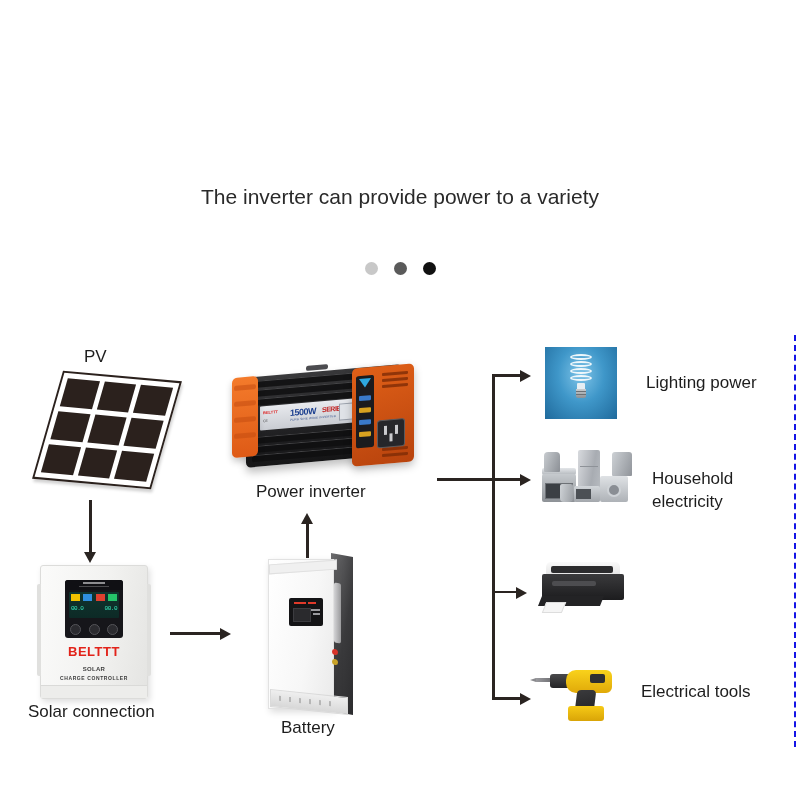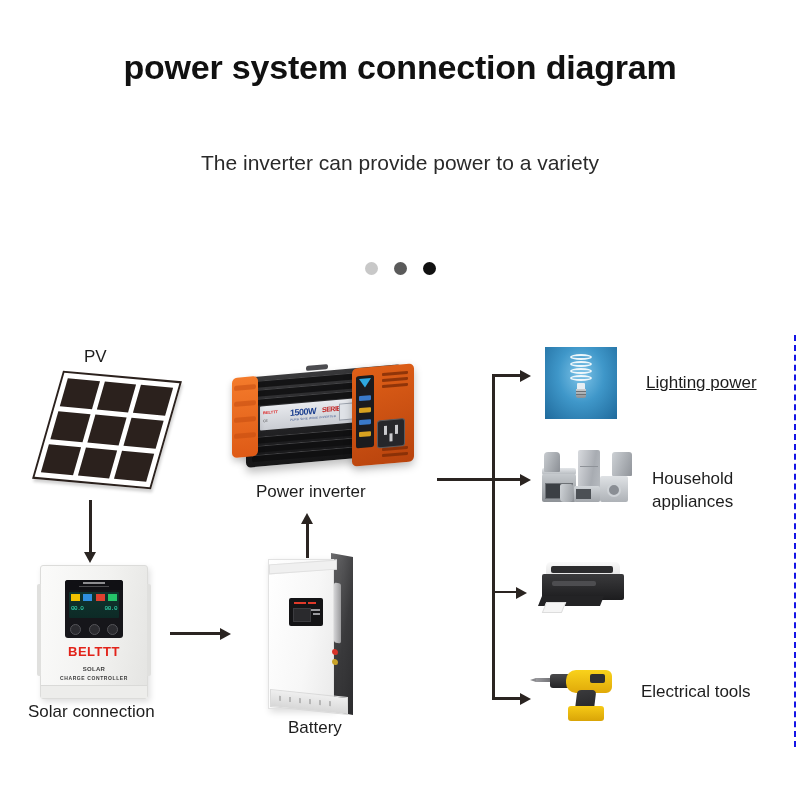--- a/index.html
+++ b/index.html
@@ -9,21 +9,21 @@
   #page{position:relative;width:800px;height:804px;background:#fff;}
 
   
   .title{position:absolute;left:0;top:46px;width:800px;text-align:center;
          font-size:34px;font-weight:bold;line-height:42px;color:#111;
          letter-spacing:-0.2px;}
   .title .l1{display:block;}
   .title .l2{display:block;}
   .subtitle{position:absolute;left:0;top:148px;width:800px;text-align:center;
             font-size:21px;line-height:30px;color:#2a2a2a;font-weight:400;}
-  .subtitle span{display:block;}
+  .subtitle span{display:block;margin-top:34px;}
 
   .dots{position:absolute;left:0;top:262px;width:800px;display:flex;
         justify-content:center;gap:16px;}
   .dot{width:13px;height:13px;border-radius:50%;}
 
   
   .node-label{position:absolute;font-size:17px;color:#1d1d1d;white-space:nowrap;}
 
   
   #pv-wrap{position:absolute;left:38px;top:372px;width:150px;height:125px;}
@@ -252,21 +252,20 @@
 
   #blue-dashed{position:absolute;left:794px;top:335px;width:0;height:412px;
                border-left:2px dashed #1414e6;}
 </style>
 </head>
 <body>
 
 <div id="page">
 
   <div class="title">
-    <span class="l2">power system connection diagram</span>
   </div>
 
   <div class="subtitle">
     <span>The inverter can provide power to a variety</span>
   </div>
 
   <div class="dots">
     <span class="dot" style="background:#c8c8c8"></span>
     <span class="dot" style="background:#5a5a5a"></span>
     <span class="dot" style="background:#111111"></span>
@@ -341,21 +340,21 @@
     <div class="bat-knob2"></div>
     <div class="bat-base">
       <i style="left:8px"></i>
         <i style="left:18px"></i>
         <i style="left:28px"></i>
       <i style="left:38px"></i>
         <i style="left:48px"></i>
         <i style="left:58px"></i>
     </div>
   </div>
-  <div class="node-label" style="left:288px;top:718px;">Battery</div>
+  <div class="node-label" style="left:281px;top:718px;">Battery</div>
 
   <div class="wire" style="left:306px;top:524px;width:3px;height:34px;"></div>
   <div class="arrowhead ah-up" style="left:301px;top:513px;"></div>
 
   <div id="inverter">
     <div class="inv-topbtn"></div>
     <div class="inv-body">
       <span class="inv-fin" style="top:4px"></span>
       <span class="inv-fin" style="top:13px"></span>
       <span class="inv-fin" style="top:22px"></span>
@@ -419,21 +418,21 @@
       <span class="coil" style="top:7px"></span>
       <span class="coil" style="top:14px"></span>
       <span class="coil" style="top:21px"></span>
       <span class="neck"></span>
       <span class="base">
           <i style="top:2px"></i>
           <i style="top:5px"></i>
         </span>
     </div>
   </div>
-  <div class="appl-label" style="left:646px;top:371px;text-decoration:underline;">Lighting power</div>
+  <div class="appl-label" style="left:646px;top:371px;">Lighting power</div>
 
   <div class="appl" id="thumb-household">
     <span class="ha fridge">
         <i></i>
       </span>
     <span class="ha hob"></span>
     <span class="ha oven">
         <i></i>
       </span>
     <span class="ha washer">
@@ -441,21 +440,21 @@
       </span>
     <span class="ha mixer"></span>
     <span class="ha coffee"></span>
     <span class="ha kettle"></span>
     <span class="ha micro">
         <i></i>
       </span>
   </div>
   <div class="appl-label" style="left:652px;top:467px;">
     <span style="display:block">Household</span>
-    <span style="display:block">appliances</span>
+    <span style="display:block">electricity</span>
   </div>
 
   <div class="appl" id="thumb-printer">
     <span class="pr-top"></span>
     <span class="pr-tray"></span>
     <span class="pr-body">
       <span class="pr-slot"></span>
     </span>
     <span class="pr-out"></span>
     <span class="pr-paper"></span>

